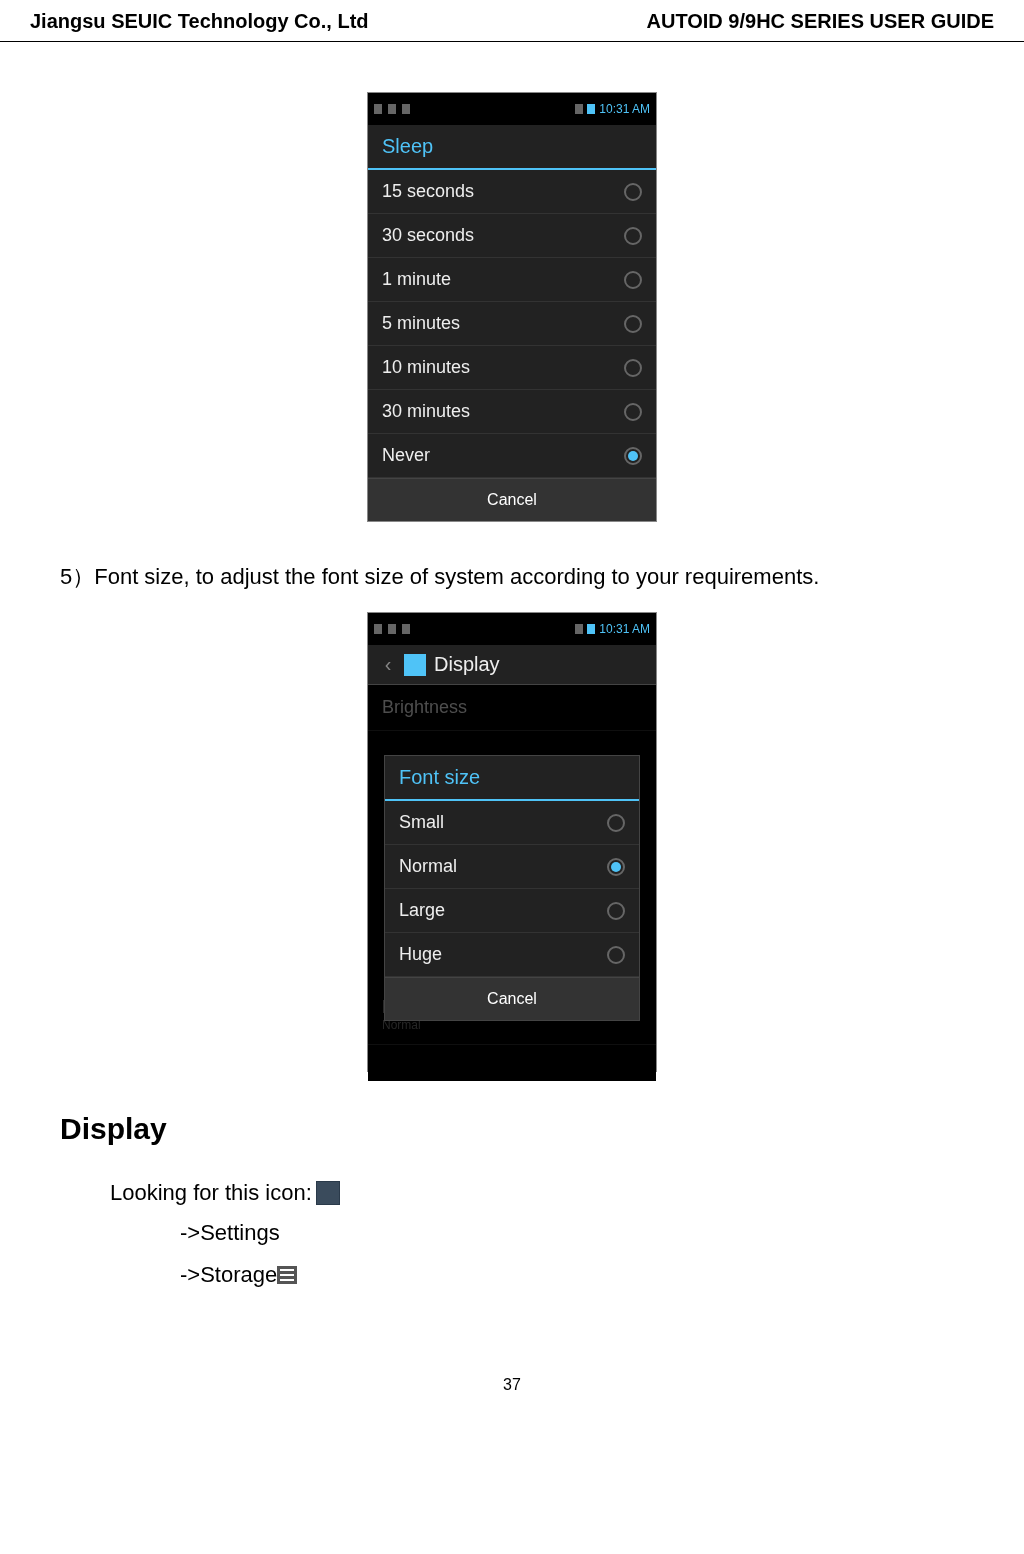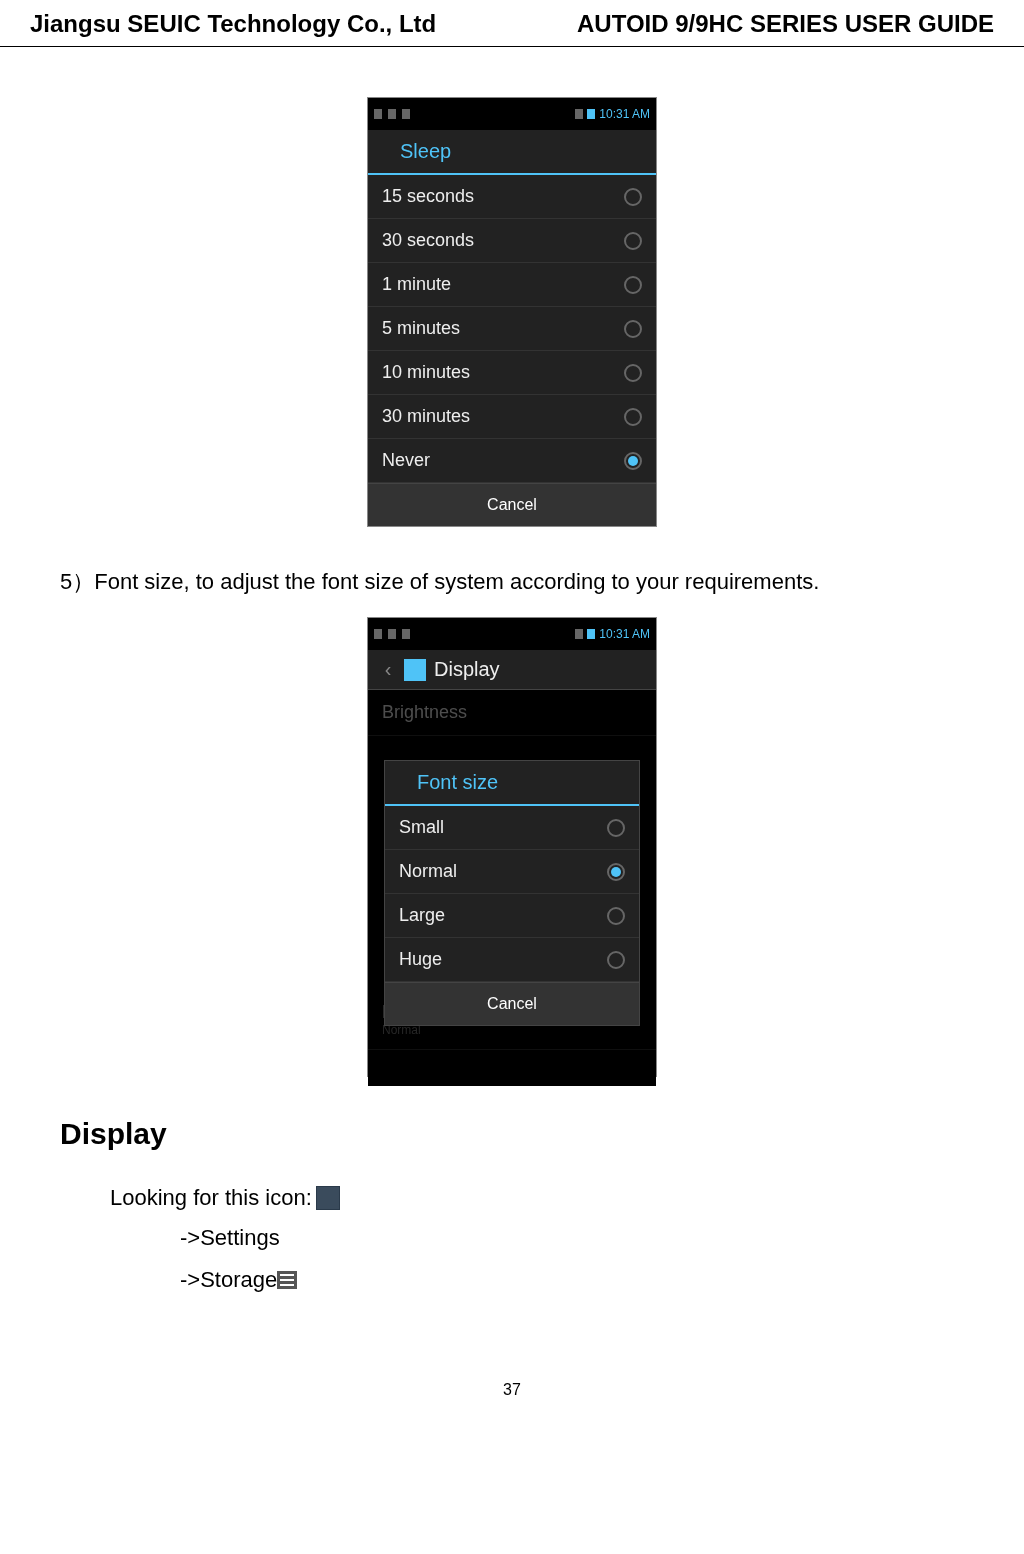--- a/index.html
+++ b/index.html
@@ -9,21 +9,21 @@
     background: #fff;
     color: #000;
     padding: 10px 0 40px;
   }
   .page-header {
     display: flex;
     justify-content: space-between;
     padding: 0 30px 8px;
     border-bottom: 1.5px solid #000;
     font-weight: bold;
-    font-size: 24px;
+    font-size: 20px;
   }
   .content {
     padding: 30px 60px 0;
     font-size: 22px;
   }
   .screenshot {
     width: 290px;
     margin: 20px auto 40px;
     background: rgba(0,0,0,0.6);
     position: relative;
@@ -43,21 +43,21 @@
   .clock { color: #4fc3f7; font-size: 12px; }
   .sq { width: 8px; height: 10px; background: #666; }
   .sq.blue { background: #4fc3f7; }
   .dialog1 {
     background: #1a1a1a;
   }
   .dialog-title {
     background: #222;
     color: #4fc3f7;
     font-size: 20px;
-    padding: 10px 32px;
+    padding: 10px 14px;
     border-bottom: 2px solid #4fc3f7;
   }
   .option-row {
     display: flex;
     justify-content: space-between;
     align-items: center;
     padding: 10px 14px;
     color: #eee;
     font-size: 18px;
     border-bottom: 1px solid #333;

